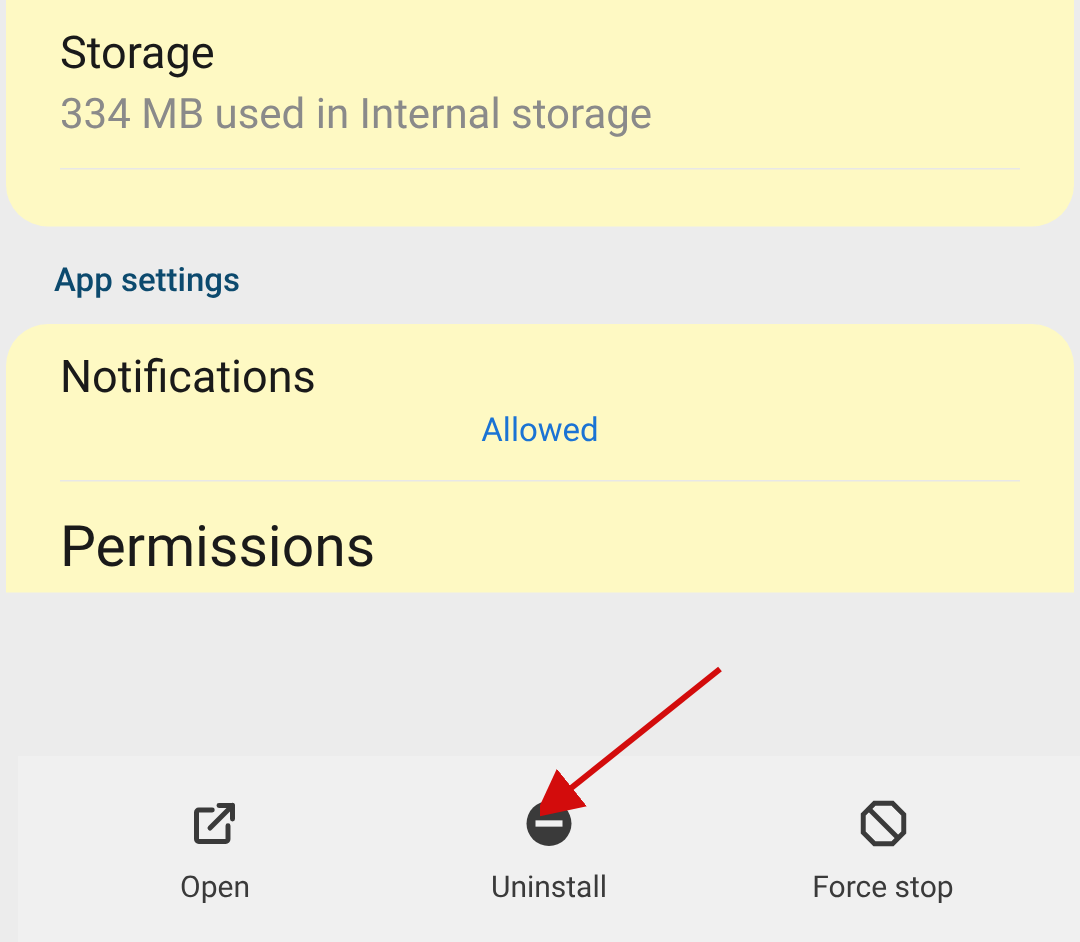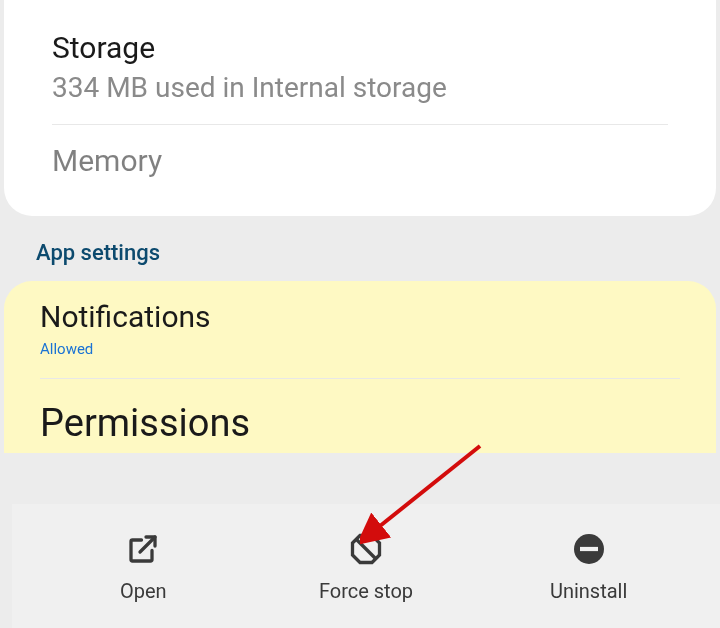--- a/index.html
+++ b/index.html
@@ -9,24 +9,24 @@
       font-family: -apple-system, BlinkMacSystemFont, 'Segoe UI', Roboto, Arial, sans-serif;
     }
     body {
       width: 720px;
       height: 628px;
       background: #ececec;
       position: relative;
       overflow: hidden;
     }
     .card {
-      background: #ffffff;
+      background: #fef9c3;
       border-radius: 0 0 28px 28px;
       margin: 0 4px;
-      padding: 12px;
+      padding: 0;
     }
     .card2 {
       background: #fef9c3;
       border-radius: 28px 28px 0 0;
       margin: 0 4px;
       padding: 0;
     }
     .item {
       padding: 18px 36px 20px 36px;
     }
@@ -35,23 +35,24 @@
       color: #1a1a1a;
       font-weight: 400;
       margin-bottom: 6px;
     }
     .item-subtitle {
       font-size: 28px;
       color: #8a8a8a;
       font-weight: 400;
     }
     .item-subtitle-link {
-      font-size: 15px;
+      font-size: 22px;
       color: #1b73d4;
       font-weight: 400;
+      text-align: center;
     }
     .divider {
       height: 1px;
       background: #e8e8e8;
       margin: 0 36px;
     }
     .faded {
       opacity: 0.55;
     }
     .section-header {
@@ -113,21 +114,20 @@
 
 <div class="content-clip">
 
   <div class="card">
     <div class="item">
       <div class="item-title">Storage</div>
       <div class="item-subtitle">334 MB used in Internal storage</div>
     </div>
     <div class="divider"></div>
     <div class="item faded">
-      <div class="item-title">Memory</div>
     </div>
   </div>
 
   <div class="section-header">App settings</div>
 
   <div class="card2">
     <div class="item">
       <div class="item-title">Notifications</div>
       <div class="item-subtitle-link">Allowed</div>
     </div>
@@ -146,36 +146,36 @@
         <path d="M18 13v6a1 1 0 0 1-1 1H5a1 1 0 0 1-1-1V7a1 1 0 0 1 1-1h6"></path>
         <polyline points="14 4 20 4 20 10"></polyline>
         <line x1="10" y1="14" x2="20" y2="4"></line>
       </svg>
     </div>
     <div class="bottom-btn-label">Open</div>
   </div>
 
   <div class="bottom-btn">
     <div class="icon-wrap">
+      <svg width="36" height="36" viewBox="0 0 24 24">
+        <circle cx="12" cy="12" r="10" fill="#3a3a3a"></circle>
+        <rect x="6" y="10.6" width="12" height="2.8" fill="#f0f0f0"></rect>
+      </svg>
+    </div>
+    <div class="bottom-btn-label">Uninstall</div>
+  </div>
+
+  <div class="bottom-btn">
+    <div class="icon-wrap">
       <svg width="36" height="36" viewBox="0 0 24 24" fill="none" stroke="#3a3a3a" stroke-width="2.2">
         <polygon points="8,3 16,3 21,8 21,16 16,21 8,21 3,16 3,8" fill="none"></polygon>
         <line x1="6" y1="6" x2="18" y2="18"></line>
       </svg>
     </div>
     <div class="bottom-btn-label">Force stop</div>
-  </div>
-
-  <div class="bottom-btn">
-    <div class="icon-wrap">
-      <svg width="36" height="36" viewBox="0 0 24 24">
-        <circle cx="12" cy="12" r="10" fill="#3a3a3a"></circle>
-        <rect x="6" y="10.6" width="12" height="2.8" fill="#f0f0f0"></rect>
-      </svg>
-    </div>
-    <div class="bottom-btn-label">Uninstall</div>
   </div>
 </div>
 
 <svg class="arrow" style="left:360px; top:438px;" width="130" height="110" viewBox="0 0 130 110">
   <defs>
     <marker id="arrowhead" markerWidth="8" markerHeight="8" refX="2" refY="4" orient="auto">
       <polygon points="0 0, 8 4, 0 8" fill="#d30c0c"></polygon>
     </marker>
   </defs>
   <line x1="120" y1="8" x2="15" y2="92" stroke="#d30c0c" stroke-width="4" marker-end="url(#arrowhead)"></line>

